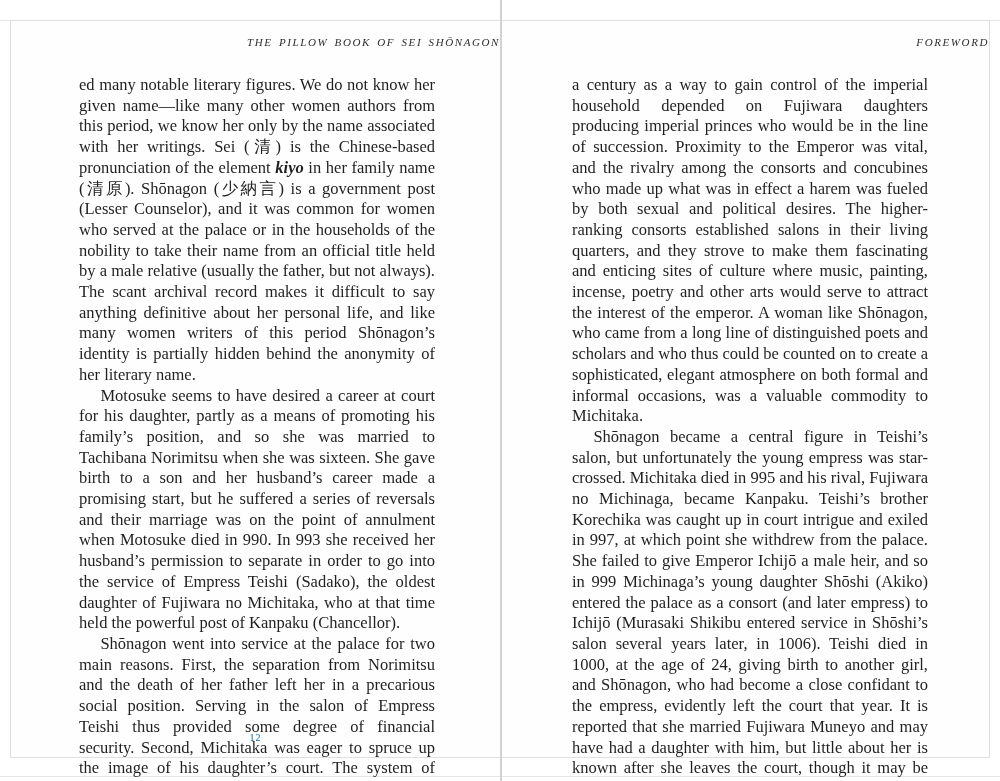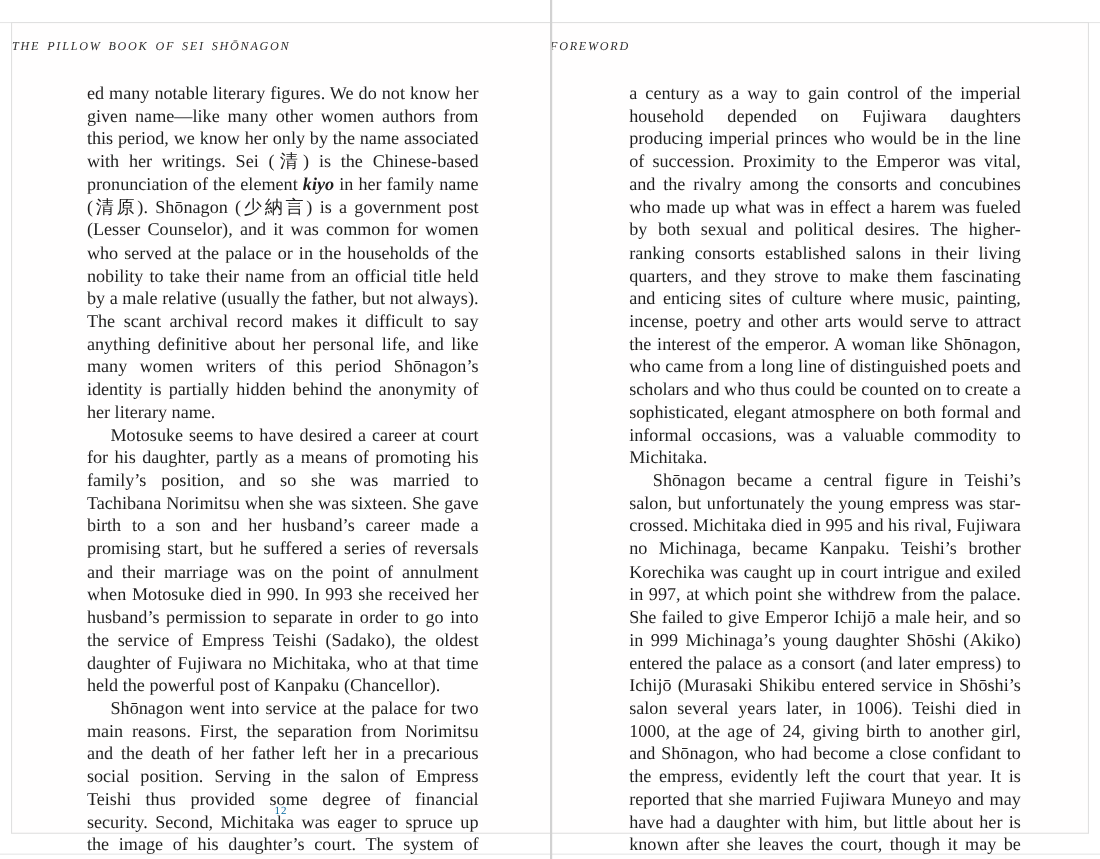--- a/index.html
+++ b/index.html
@@ -44,21 +44,21 @@
     background: #fffefe;
     display: flex;
     z-index: 2;
   }
   .page {
     flex: 1 1 50%;
     position: relative;
   }
   .running-header {
     margin-top: 15px;
-    text-align: left;
+    text-align: right;
     font-style: italic;
     font-size: 11px;
     letter-spacing: 1.6px;
     word-spacing: 2px;
     color: #2e2e2e;
     white-space: nowrap;
   }
   .body-text {
     text-align: justify;
     font-size: 16.5px;

